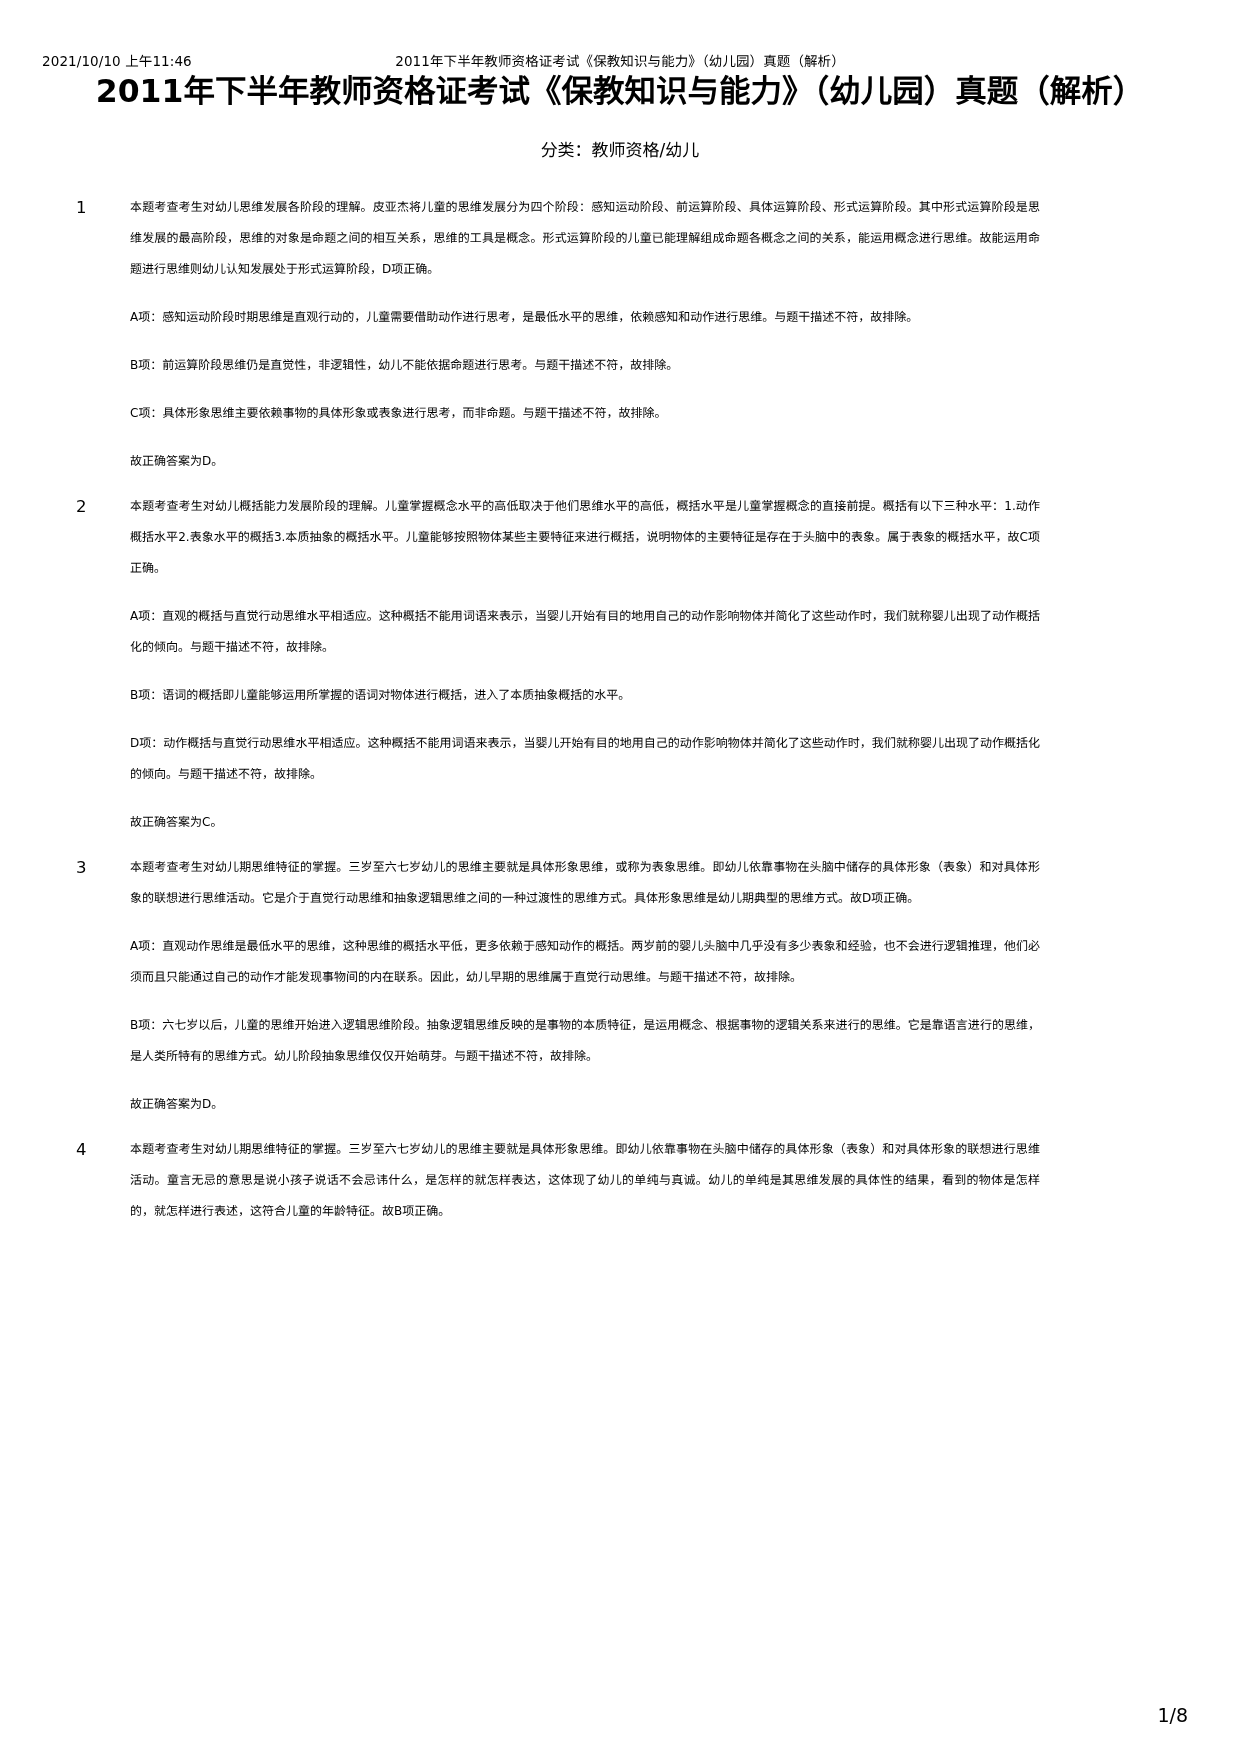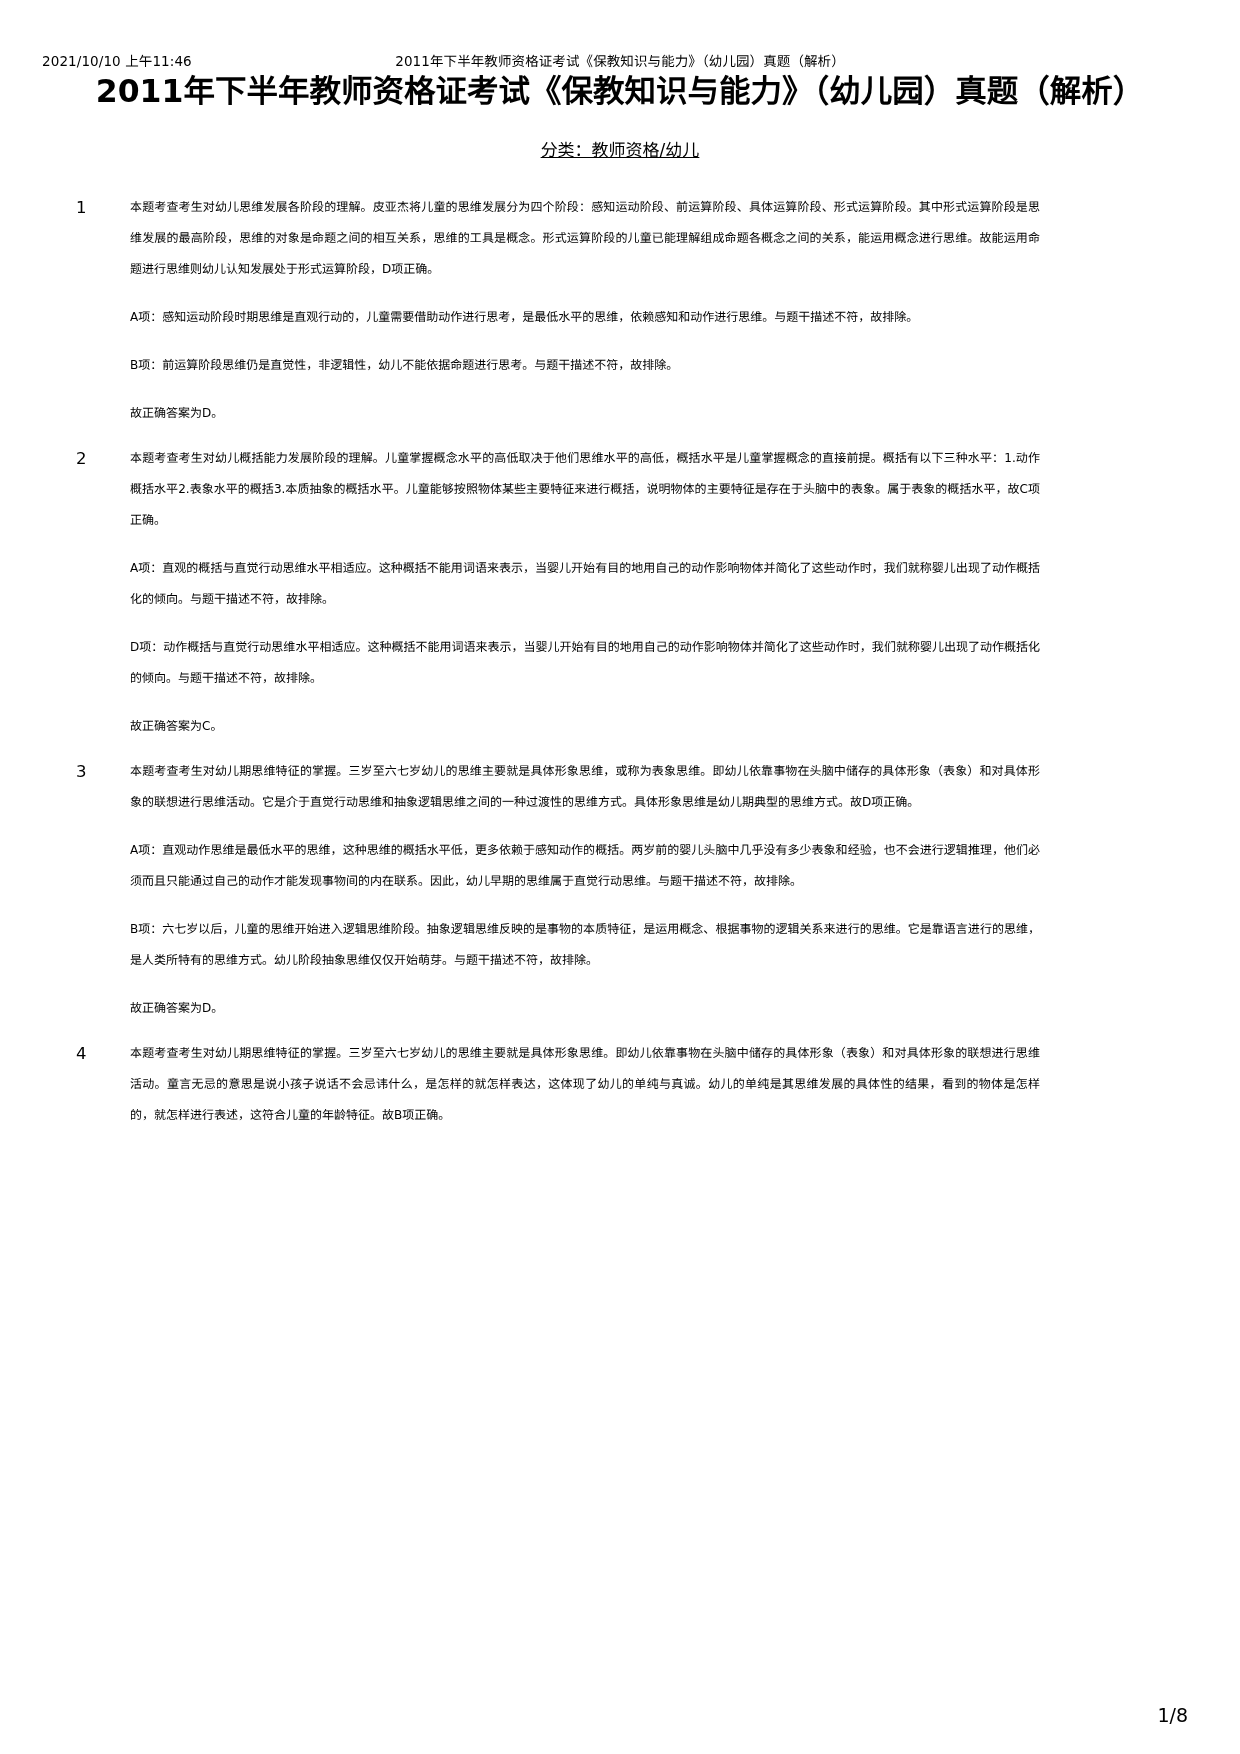--- a/index.html
+++ b/index.html
@@ -69,21 +69,20 @@
     margin: 0;
     padding: 0 10px;
     letter-spacing: 0px;
   }
 
   .doc-category {
     margin-top: 26px;
     text-align: center;
     font-size: 17px;
     line-height: 1.4;
-    text-decoration: underline;
   }
 
   
   .qlist {
     margin-top: 30px;
   }
   .qblock {
     position: relative;
     padding-left: 54px;
     margin-bottom: 6px;
@@ -150,29 +149,31 @@
     <div class="doc-category">分类：教师资格/幼儿</div>
 
     <div class="qlist">
 
       <div class="qblock">
         <div class="qnum">1</div>
         <div class="qbody">
           <p class="para">本题考查考生对幼儿思维发展各阶段的理解。皮亚杰将儿童的思维发展分为四个阶段：感知运动阶段、前运算阶段、具体运算阶段、形式运算阶段。其中形式运算阶段是思维发展的最高阶段，思维的对象是命题之间的相互关系，思维的工具是概念。形式运算阶段的儿童已能理解组成命题各概念之间的关系，能运用概念进行思维。故能运用命题进行思维则幼儿认知发展处于形式运算阶段，D项正确。</p>
           <p class="para">A项：感知运动阶段时期思维是直观行动的，儿童需要借助动作进行思考，是最低水平的思维，依赖感知和动作进行思维。与题干描述不符，故排除。</p>
           <p class="para">B项：前运算阶段思维仍是直觉性，非逻辑性，幼儿不能依据命题进行思考。与题干描述不符，故排除。</p>
+          <p class="para">C项：具体形象思维主要依赖事物的具体形象或表象进行思考，而非命题。与题干描述不符，故排除。</p>
           <p class="para">故正确答案为D。</p>
         </div>
       </div>
 
       <div class="qblock">
         <div class="qnum">2</div>
         <div class="qbody">
           <p class="para">本题考查考生对幼儿概括能力发展阶段的理解。儿童掌握概念水平的高低取决于他们思维水平的高低，概括水平是儿童掌握概念的直接前提。概括有以下三种水平：1.动作概括水平2.表象水平的概括3.本质抽象的概括水平。儿童能够按照物体某些主要特征来进行概括，说明物体的主要特征是存在于头脑中的表象。属于表象的概括水平，故C项正确。</p>
           <p class="para">A项：直观的概括与直觉行动思维水平相适应。这种概括不能用词语来表示，当婴儿开始有目的地用自己的动作影响物体并简化了这些动作时，我们就称婴儿出现了动作概括化的倾向。与题干描述不符，故排除。</p>
+          <p class="para">B项：语词的概括即儿童能够运用所掌握的语词对物体进行概括，进入了本质抽象概括的水平。</p>
           <p class="para">D项：动作概括与直觉行动思维水平相适应。这种概括不能用词语来表示，当婴儿开始有目的地用自己的动作影响物体并简化了这些动作时，我们就称婴儿出现了动作概括化的倾向。与题干描述不符，故排除。</p>
           <p class="para">故正确答案为C。</p>
         </div>
       </div>
 
       <div class="qblock">
         <div class="qnum">3</div>
         <div class="qbody">
           <p class="para">本题考查考生对幼儿期思维特征的掌握。三岁至六七岁幼儿的思维主要就是具体形象思维，或称为表象思维。即幼儿依靠事物在头脑中储存的具体形象（表象）和对具体形象的联想进行思维活动。它是介于直觉行动思维和抽象逻辑思维之间的一种过渡性的思维方式。具体形象思维是幼儿期典型的思维方式。故D项正确。</p>
           <p class="para">A项：直观动作思维是最低水平的思维，这种思维的概括水平低，更多依赖于感知动作的概括。两岁前的婴儿头脑中几乎没有多少表象和经验，也不会进行逻辑推理，他们必须而且只能通过自己的动作才能发现事物间的内在联系。因此，幼儿早期的思维属于直觉行动思维。与题干描述不符，故排除。</p>

